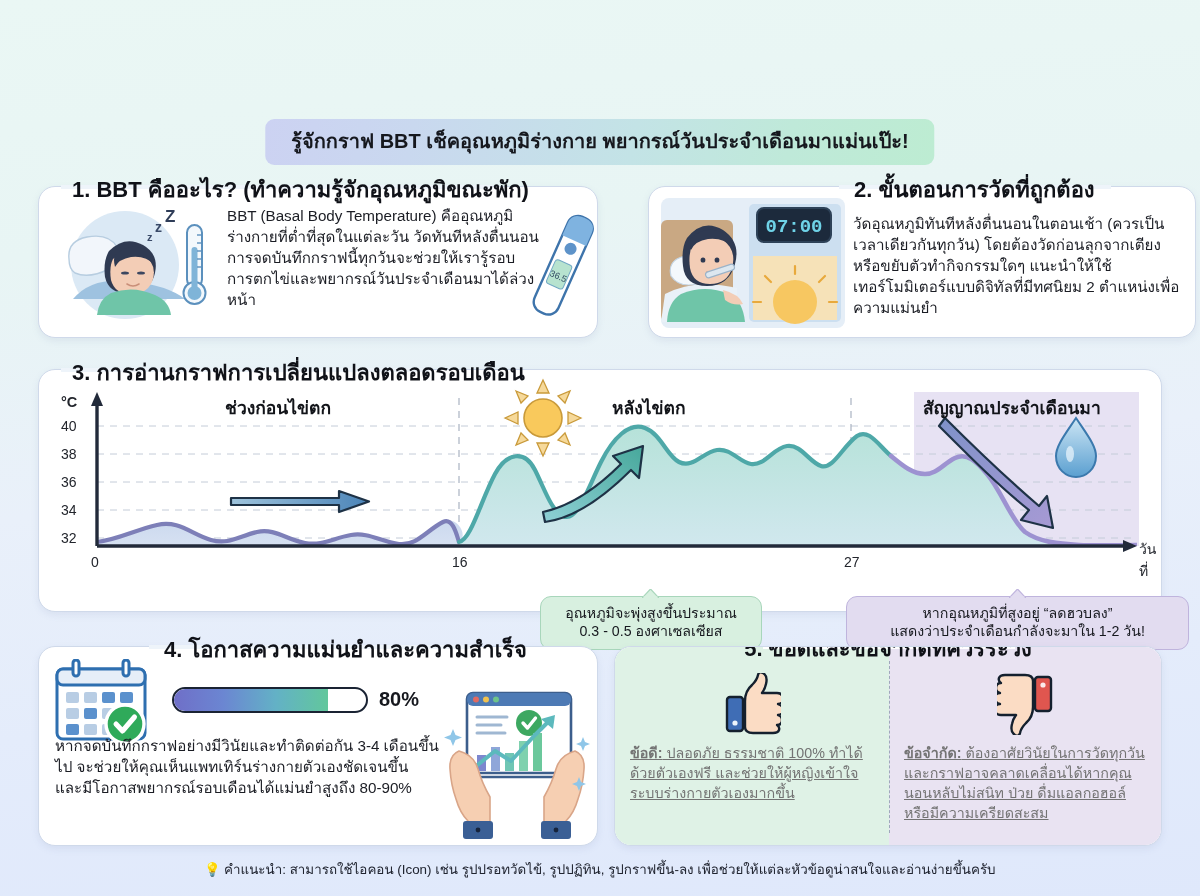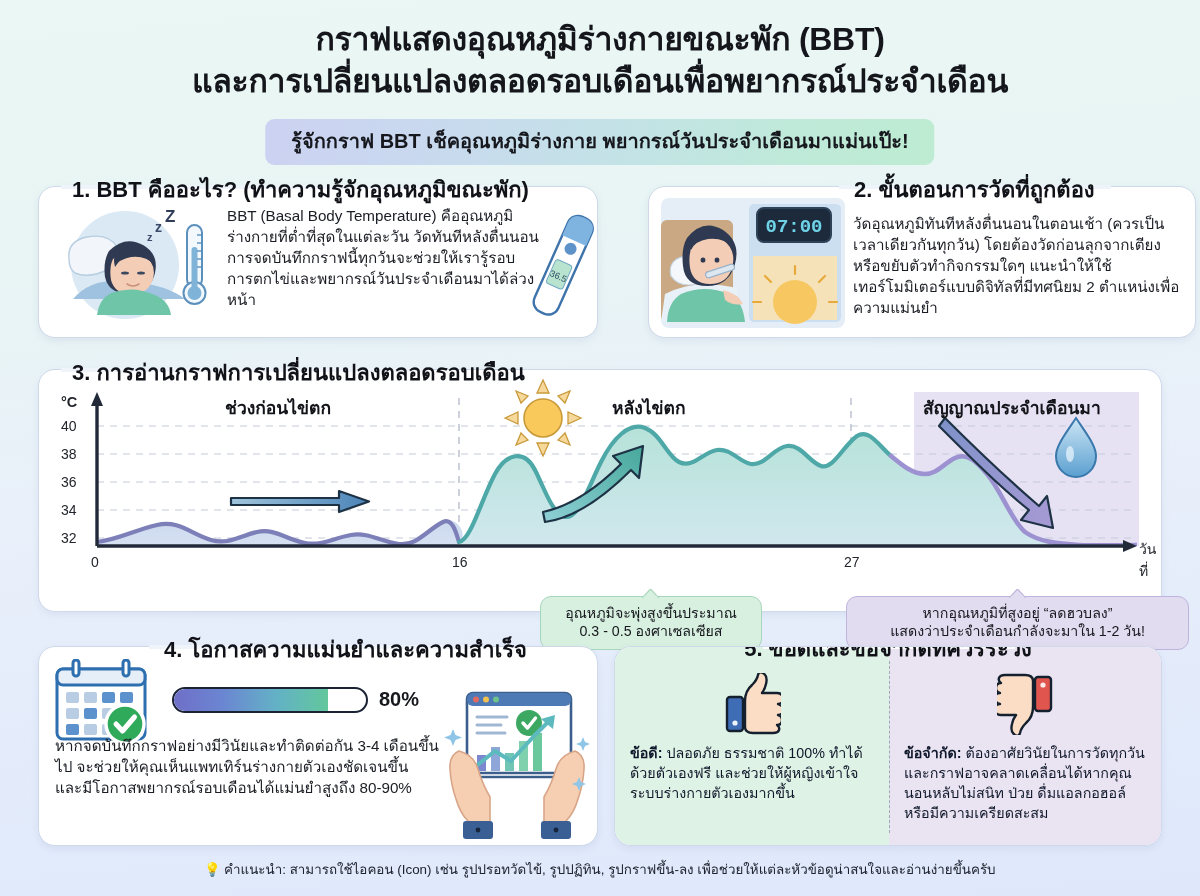--- a/index.html
+++ b/index.html
@@ -114,40 +114,36 @@
     position: absolute; top: 0; width: 274px; height: 200px;
   }
   .half.left  { left: 0;   background: #dff2e6; }
   .half.right { left: 274px; background: #e9e3f2; }
   .half-divider {
     position: absolute; left: 274px; top: 14px; width: 0; height: 172px;
     border-left: 1.6px dashed #9ea8bb;
   }
   .pros-cons-text {
     position: absolute; left: 15px; top: 96px; width: 250px;
-    font-size: 14.3px; line-height: 1.4; color: #0f172a;
+    font-size: 14.3px; line-height: 1.4; color: #737373; text-decoration: underline;
   }
   .pc-lead { font-weight: bold; }
 
   
   #footer {
     position: absolute; left: 0; top: 859px; width: 1200px; text-align: center;
     font-size: 13.4px; color: #202430;
   }
   #footer .bulb { margin-right: 3px; }
 </style>
 </head>
 <body>
 
 <div id="page">
 
-  <div class="title-wrap">
-    <div class="title-line">กราฟแสดงอุณหภูมิร่างกายขณะพัก (BBT)</div>
-    <div class="title-line">และการเปลี่ยนแปลงตลอดรอบเดือนเพื่อพยากรณ์ประจำเดือน</div>
-  </div>
   <div class="subtitle-band">รู้จักกราฟ BBT เช็คอุณหภูมิร่างกาย พยากรณ์วันประจำเดือนมาแม่นเป๊ะ!</div>
 
   <div class="panel" id="panel1">
     <div class="title-mask" style="left:22px; width:432px;"></div>
     <div class="panel-title">1. BBT คืออะไร? (ทำความรู้จักอุณหภูมิขณะพัก)</div>
 
     <svg id="p1-illus" viewBox="0 0 176 116">
       <circle cx="72" cy="58" r="54" fill="#dbe9f5"></circle>
       <path d="M20 92 q18 -22 56 -18 q38 4 56 18 z" fill="#9ec2e0"></path>
       <path d="M16 52 q-2 -18 18 -22 q22 -4 30 10 q6 14 -8 22 q-20 10 -34 4 q-6 -4 -6 -14z" fill="#f2f6fb" stroke="#b7cde0" stroke-width="1.4"></path>

